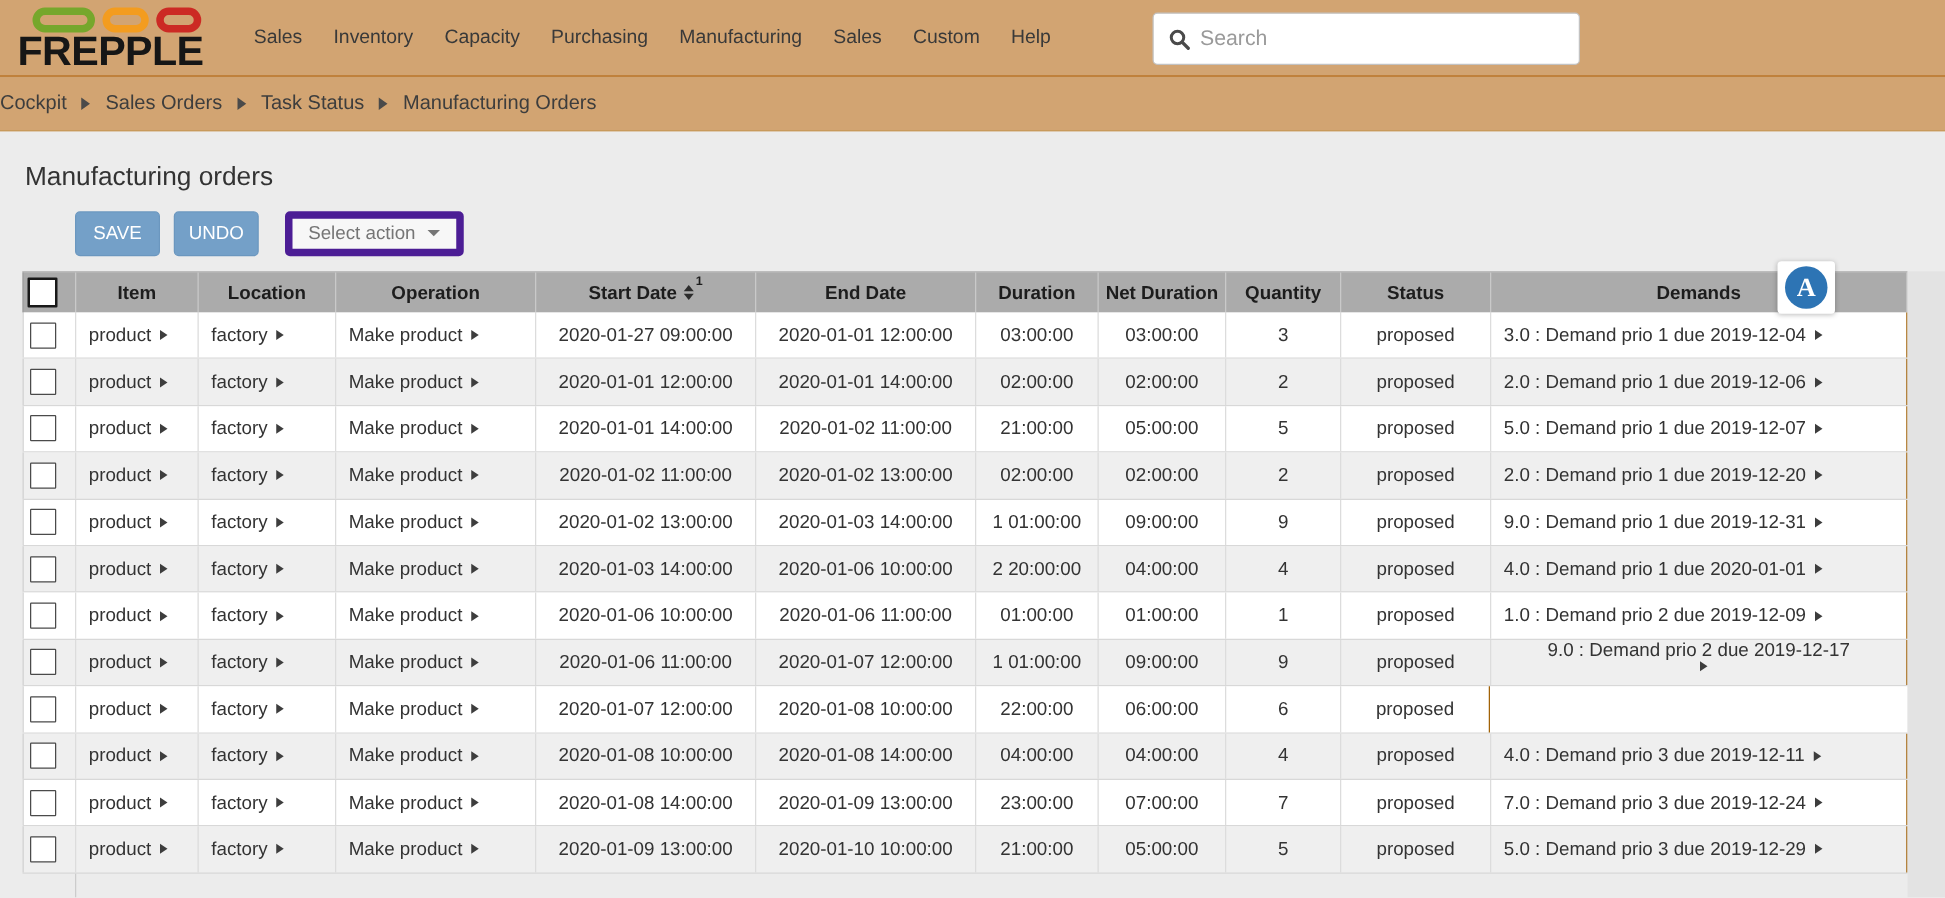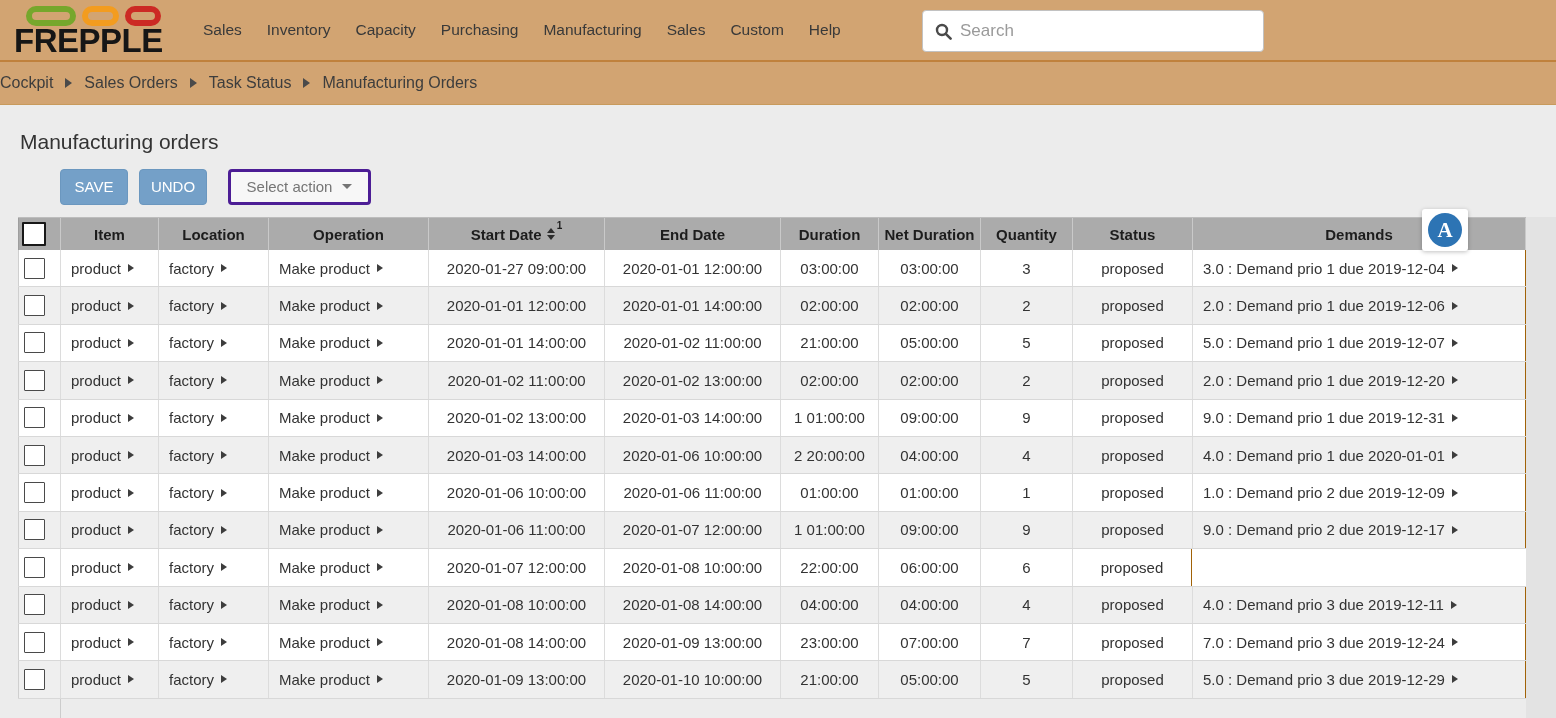--- a/index.html
+++ b/index.html
@@ -32,21 +32,21 @@
   .crumb-sep { width:0; height:0; border-left:7px solid #4a4a4a; border-top:5px solid transparent;
                border-bottom:5px solid transparent; margin:0 12px; display:inline-block; }
 
   
   .page-title { position:absolute; left:20px; top:130px; font-size:21px; font-weight:400; color:#333; }
   .toolbar { position:absolute; left:20px; top:168px; height:37px; display:flex; align-items:center;margin-left:40px; }
   .btn { height:36px; border-radius:4px; font-size:15px; font-family:"Liberation Sans", sans-serif;
          cursor:pointer; display:inline-flex; align-items:center; justify-content:center; }
   .btn-blue { width:68px; background:#74a0c8; border:1px solid #6b97bf; color:#ffffff; }
   .btn-undo { margin-left:11px; }
-  .btn-light { width:143px; margin-left:21px; background:#f7f7f7; border:3px solid #4c1d95; color:#757575; }
+  .btn-light { width:143px; margin-left:21px; background:#f7f7f7; border:6px solid #4c1d95; color:#757575; }
   .dcaret { width:0; height:0; border-left:5px solid transparent; border-right:5px solid transparent;
             border-top:5px solid #757575; margin-left:10px; display:inline-block; }
 
   
   .grid { position:absolute; left:18px; top:217px; width:1508px; font-size:15px; }
   .thead { display:flex; height:33px; background:#ababab; border-top:1px solid #bdbdbd; }
   .th { display:flex; align-items:center; justify-content:center; font-weight:bold; color:#1d1d1d;
         border-left:1px solid #c9c9c9; white-space:nowrap; overflow:hidden; padding:0 4px; cursor:pointer; }
   .th.cb { justify-content:flex-start; padding-left:3px; border-left:1px solid #9e9e9e; cursor:default; }
   .th:last-child { border-right:1px solid #c9c9c9; }
@@ -475,21 +475,21 @@
         </div>
         <div class="td center" style="width: 102px;">
           <span>09:00:00</span>
         </div>
         <div class="td center" style="width: 92px;">
           <span>9</span>
         </div>
         <div class="td center" style="width: 120px;">
           <span>proposed</span>
         </div>
-        <div class="td left" style="width: 334px;">
+        <div class="td left" style="width: 334px; flex-direction: column;">
           <span class="lnk">9.0 : Demand prio 2 due 2019-12-17</span>
           <span class="lcaret"></span>
         </div>
       </div>
       <div class="tr">
         <div class="td cb" style="width: 42px;">
           <input class="row-check" type="checkbox" style="">
         </div>
         <div class="td left" style="width: 98px;">
           <span class="lnk">product</span>

